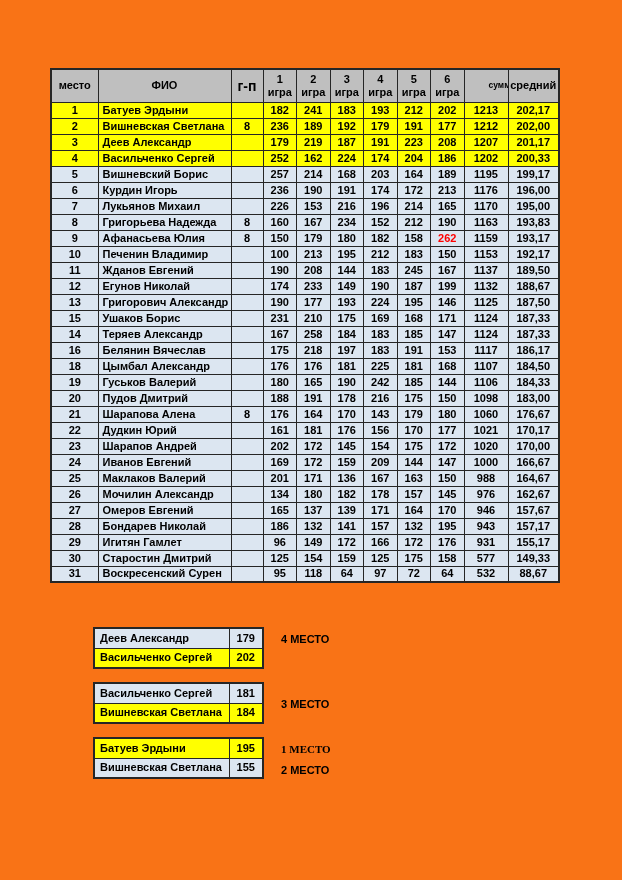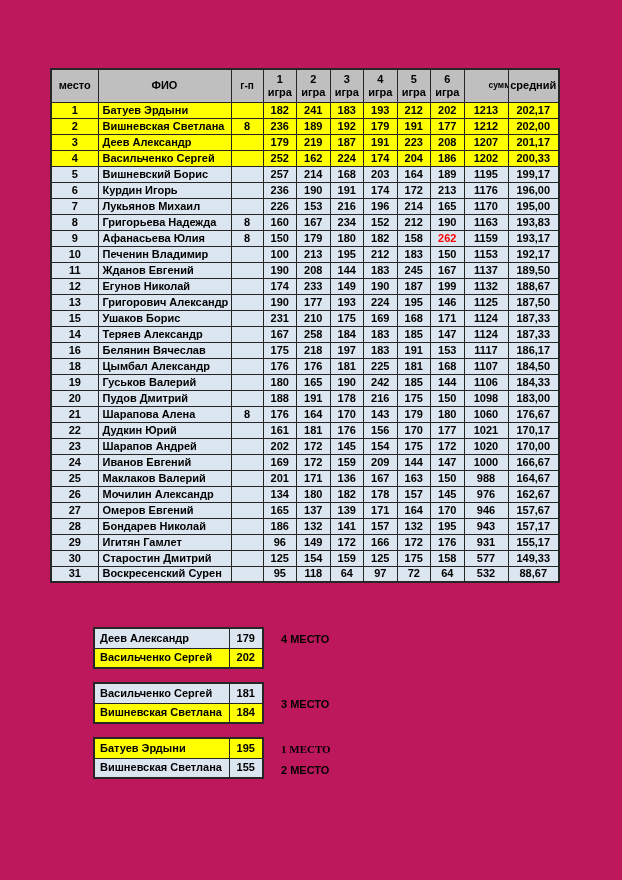--- a/index.html
+++ b/index.html
@@ -2,40 +2,40 @@
 <html style="--header-bg: #BFBFBF; --yellow: #FFFF00; --blue: #DCE6F1; --red: #FF0000; --border: #262626;"><head>
 <meta charset="utf-8">
 <style>
   * { margin:0; padding:0; box-sizing:border-box; }
   html,body { background:#ffffff; }
   body {
     width:622px; height:880px;
     font-family:"Liberation Sans", sans-serif;
     color:#000;
   }
-  .sheet { position:relative; width:622px; height:880px; background:#be185d; overflow:hidden; }
+  .sheet { position:relative; width:622px; height:880px; background:#f97316; overflow:hidden; }
 
   
   table { border-collapse:collapse; }
   table.main {
     position:absolute; left:50px; top:68px;
     table-layout:fixed; width:508px;
     border:2px solid var(--border,#262626);
   }
   .main th, .main td {
     border:1px solid var(--border,#262626);
     font-weight:bold; text-align:center; vertical-align:middle;
     overflow:hidden; white-space:nowrap;
   }
   .main th {
     background:var(--header-bg,#BFBFBF);
     font-size:11px; line-height:1.15; height:33px; padding:0 1px;
   }
   .main th.h-sum { font-size:8.5px;padding-left:24px; }
-  .main th.h-hcp { font-size:10px;margin-top:20px; }
+  .main th.h-hcp { font-size:14px;margin-top:20px; }
   .main td { font-size:11px; height:16px; line-height:1; padding:0 1px; }
   .main td.name { text-align:left; padding-left:4px; }
   tr.yellow td { background:var(--yellow,#FFFF00); }
   tr.blue td   { background:var(--blue,#DCE6F1); }
   .main td.redval { color:var(--red,#FF0000); }
 
   
   .playoff { position:absolute; left:93px; }
   .playoff table { border:2px solid var(--border,#262626); }
   .playoff td {

